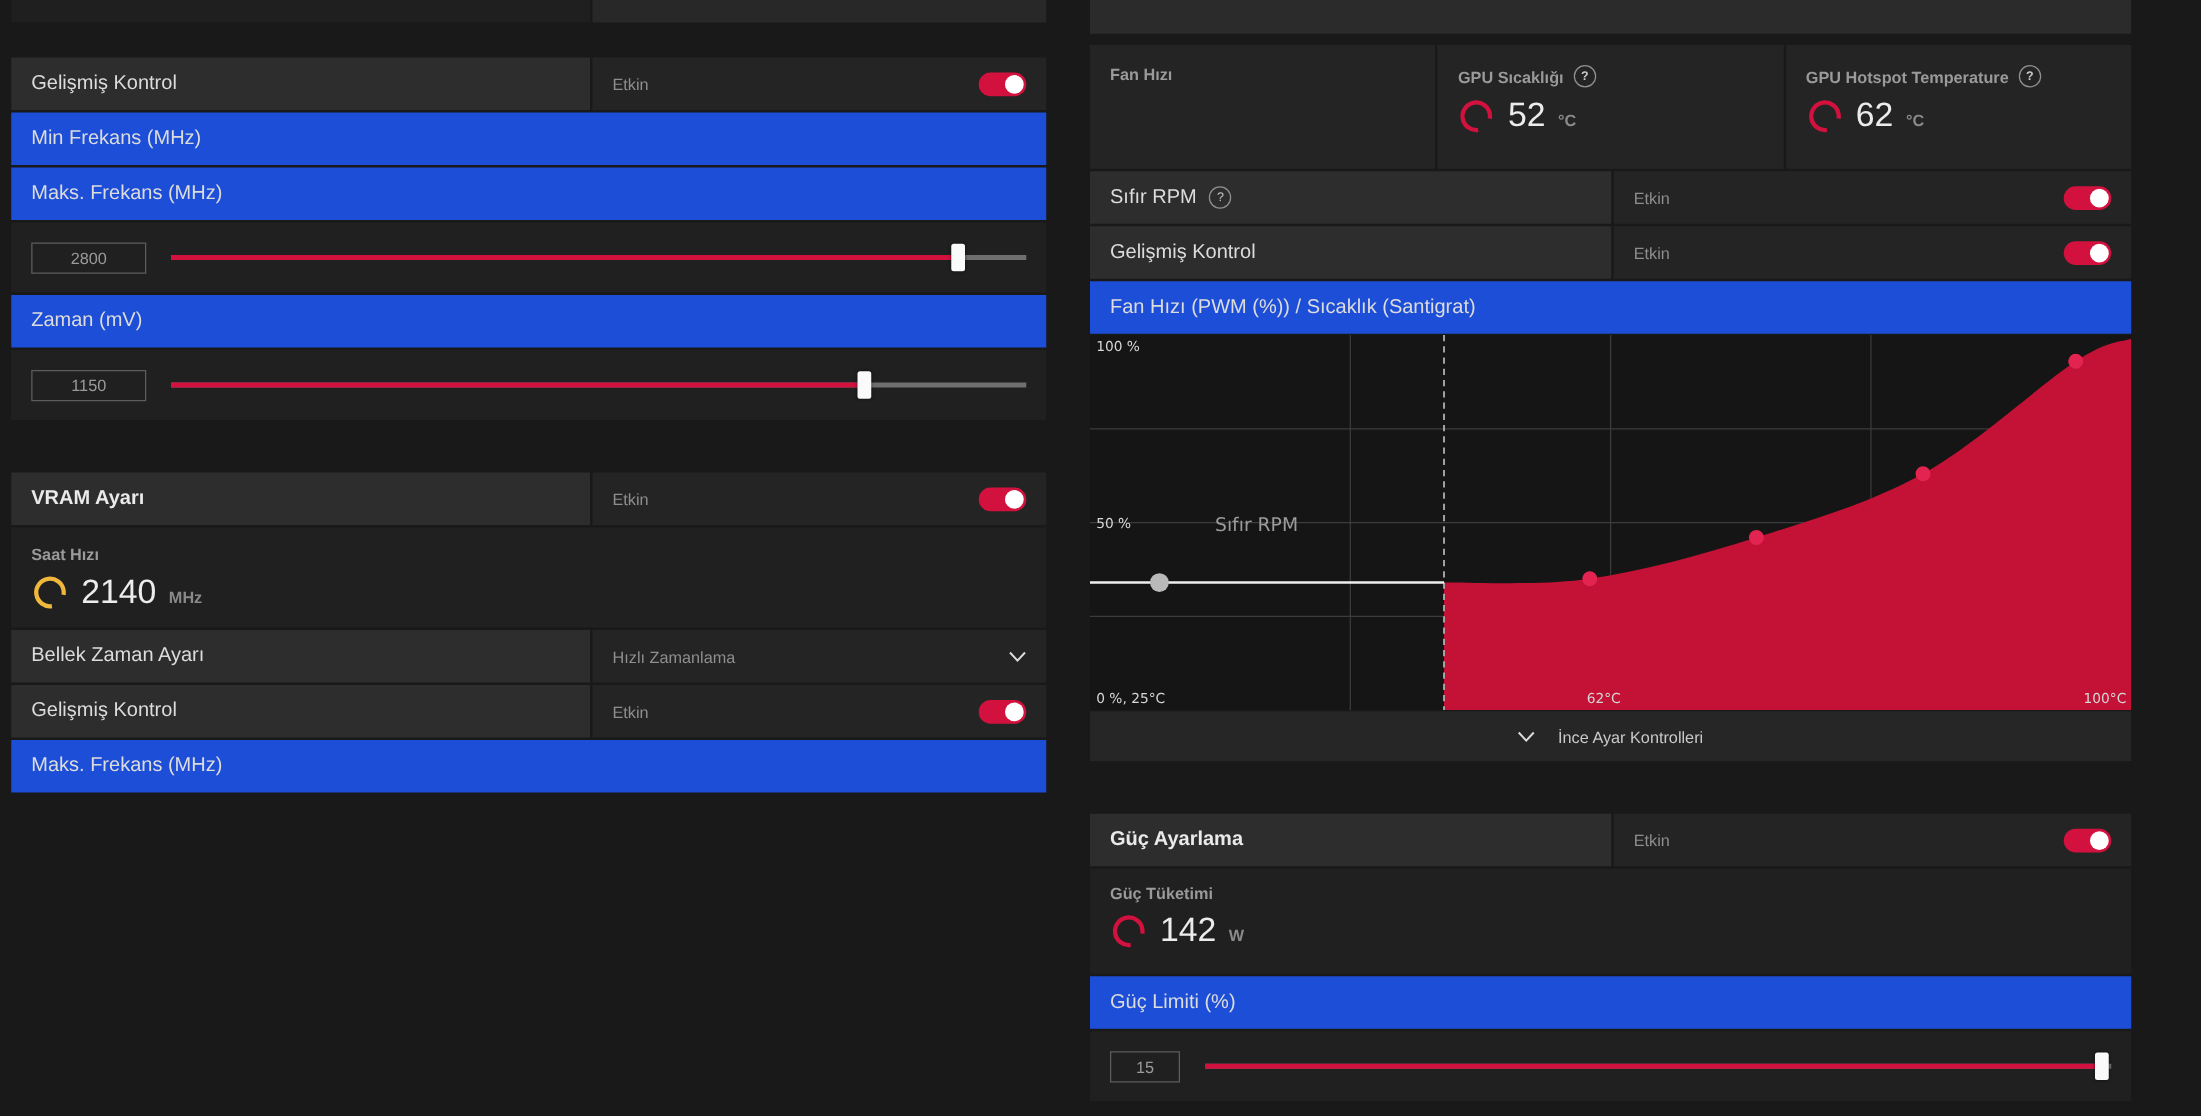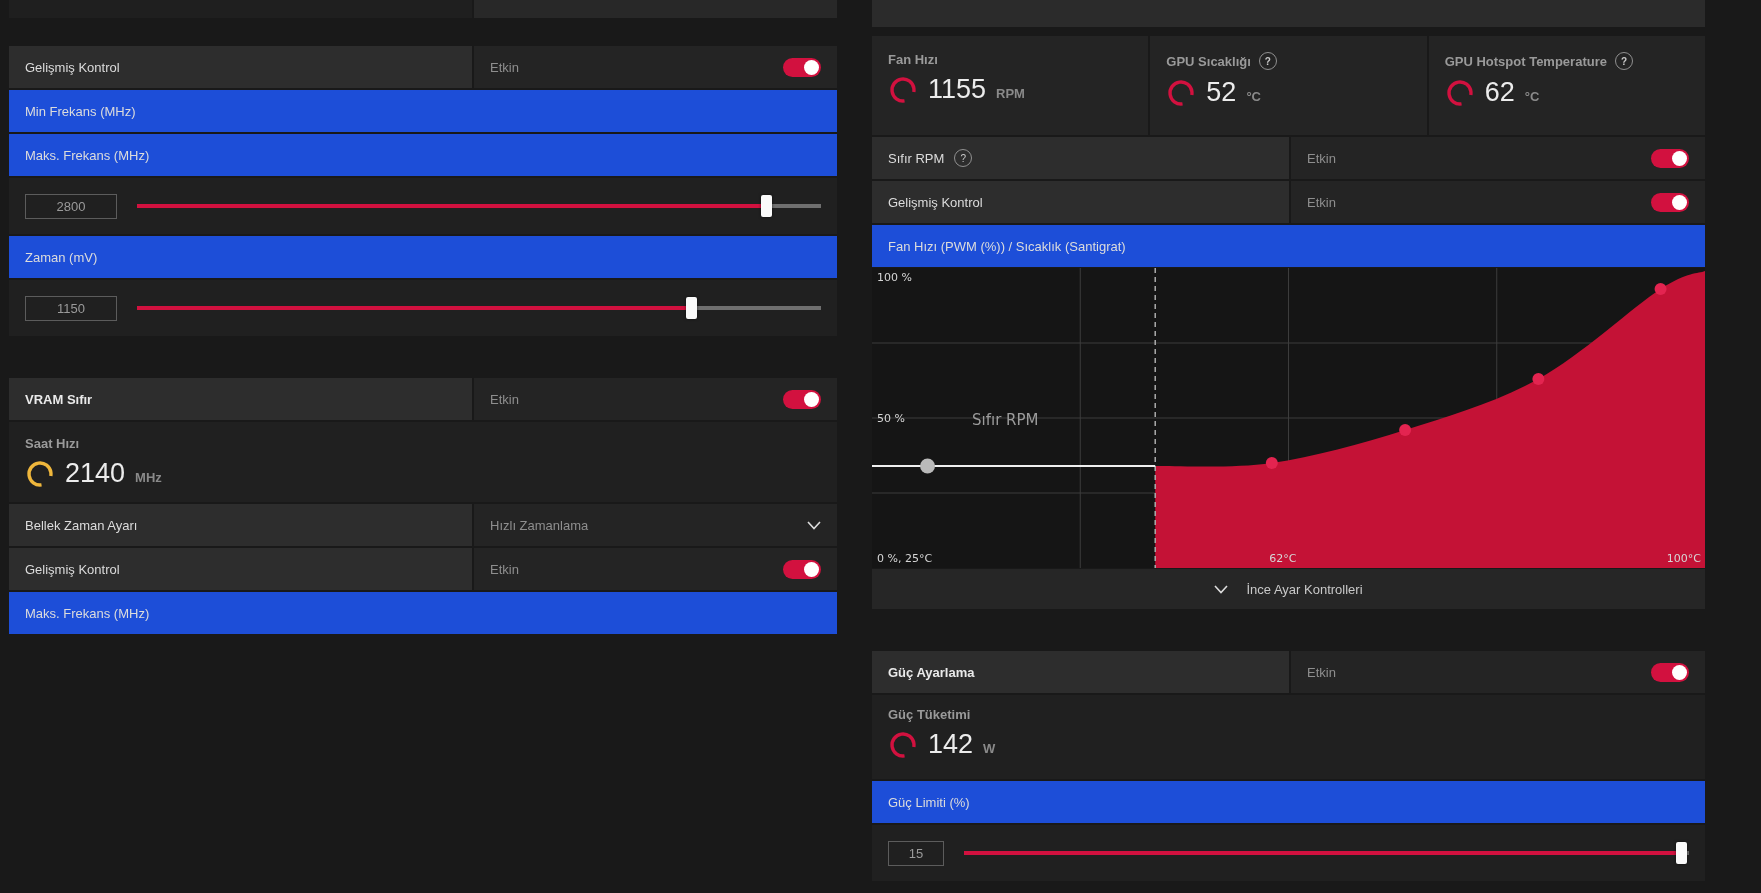--- a/index.html
+++ b/index.html
@@ -13,21 +13,21 @@
   .clip-row-r{height:27px;background:#2b2b2b;}
 
   .row{height:42px;margin-top:2px;background:#1d4ed8;display:flex;align-items:center;padding:3px 16px;box-sizing:border-box;}
   .row.split{padding:0;background:none;}
   .split .cell-l{background:#2d2d2d;height:100%;display:flex;align-items:center;padding:0 16px;box-sizing:border-box;}
   .split .cell-r{background:#242424;flex:1;margin-left:2px;height:100%;display:flex;align-items:center;padding:0 16px;box-sizing:border-box;}
   .col-left .split .cell-l{width:463px;}
   .col-right .split .cell-r{margin-left:2px;}
   .col-right .split .cell-l{width:417px;}
 
-  .lbl{font-size:13px;color:#dcdcdc;}
+  .lbl{font-size:16px;color:#dcdcdc;}
   .lbl.bold{font-weight:bold;color:#eaeaea;}
   .state{font-size:13px;color:#8e8e8e;}
 
   .toggle{width:38px;height:19px;border-radius:10px;background:#d2113f;position:relative;margin-left:auto;cursor:pointer;flex:none;}
   .toggle .knob{position:absolute;right:2px;top:2px;width:15px;height:15px;border-radius:50%;background:#ffffff;}
 
   .slider-area{height:56px;margin-top:2px;background:#202020;display:flex;align-items:center;padding:0 16px;box-sizing:border-box;}
   .value-box{width:92px;height:25px;border:1px solid #5c5c5c;color:#9a9a9a;font-size:13px;display:flex;align-items:center;justify-content:center;margin-right:20px;box-sizing:border-box;flex:none;}
   .slider{position:relative;flex:1;height:22px;}
   .track{position:absolute;left:0;right:0;top:9px;height:4px;background:#6f6f6f;}
@@ -108,21 +108,21 @@
       <div class="slider">
         <div class="track">
             <div class="fill" style="width: 81%; background: rgb(210, 17, 63);"></div>
           </div>
         <div class="handle" style="left: calc(81% - 5.5px);"></div>
       </div>
     </div>
 
     <div class="row split gap-lg">
       <div class="cell-l">
-        <span class="lbl bold">VRAM Sıfır</span>
+        <span class="lbl bold">VRAM Ayarı</span>
       </div>
       <div class="cell-r">
         <span class="state">Etkin</span>
         <div class="toggle">
             <div class="knob"></div>
           </div>
       </div>
     </div>
 
     <div class="stat-area" style="height:80px;">
@@ -166,27 +166,20 @@
 
   </div>
 
   <div class="col-right">
 
     <div class="clip-row-r"></div>
 
     <div class="tiles">
       <div class="tile">
         <div class="stat-label">Fan Hızı</div>
-        <div class="stat-value-row">
-          <svg class="gauge" viewBox="0 0 30 30" width="30" height="30">
-            <circle cx="15" cy="15" r="11" fill="none" stroke="currentColor" stroke-width="3.4" stroke-dasharray="55 14.1" transform="rotate(82 15 15)"></circle>
-          </svg>
-          <span class="stat-value">1155</span>
-          <span class="stat-unit">RPM</span>
-        </div>
       </div>
       <div class="tile">
         <div class="stat-label">
           <span>GPU Sıcaklığı</span>
           <span class="help">?</span>
         </div>
         <div class="stat-value-row">
           <svg class="gauge" viewBox="0 0 30 30" width="30" height="30">
             <circle cx="15" cy="15" r="11" fill="none" stroke="currentColor" stroke-width="3.4" stroke-dasharray="55 14.1" transform="rotate(82 15 15)"></circle>
           </svg>

